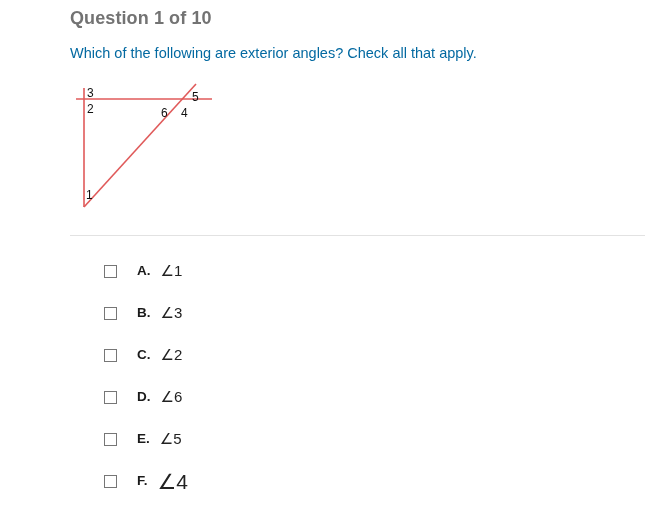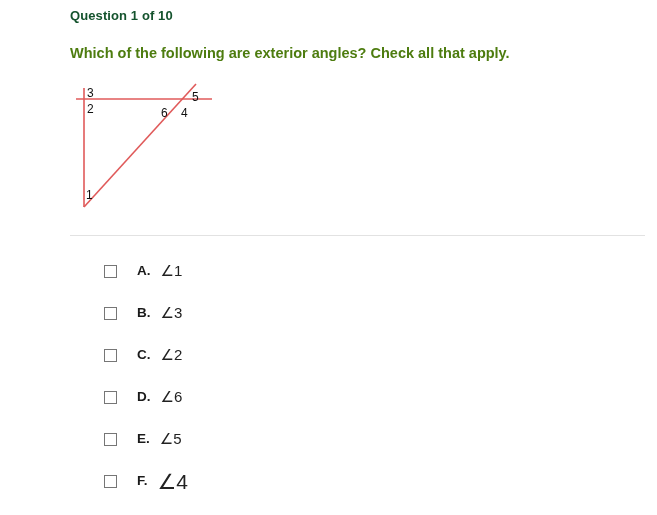--- a/index.html
+++ b/index.html
@@ -15,32 +15,32 @@
     font-family: "Liberation Sans", sans-serif;
     color: #333333;
     -webkit-font-smoothing: antialiased;
   }
 
   
   .q-title {
     position: absolute;
     left: 70px;
     top: 8px;
-    font-size: 13px;
+    font-size: 18px;
     font-weight: bold;
-    color: #14532d;
+    color: #737373;
     letter-spacing: 0.1px;
   }
   .q-prompt {
     position: absolute;
     left: 70px;
     top: 45px;
     font-size: 14.5px;
-    font-weight: bold;
-    color: #4d7c0f;
+    font-weight: normal;
+    color: #0369a1;
     white-space: nowrap;
   }
 
   
   .figure {
     position: absolute;
     left: 60px;
     top: 75px;
     width: 240px;
     height: 150px;

